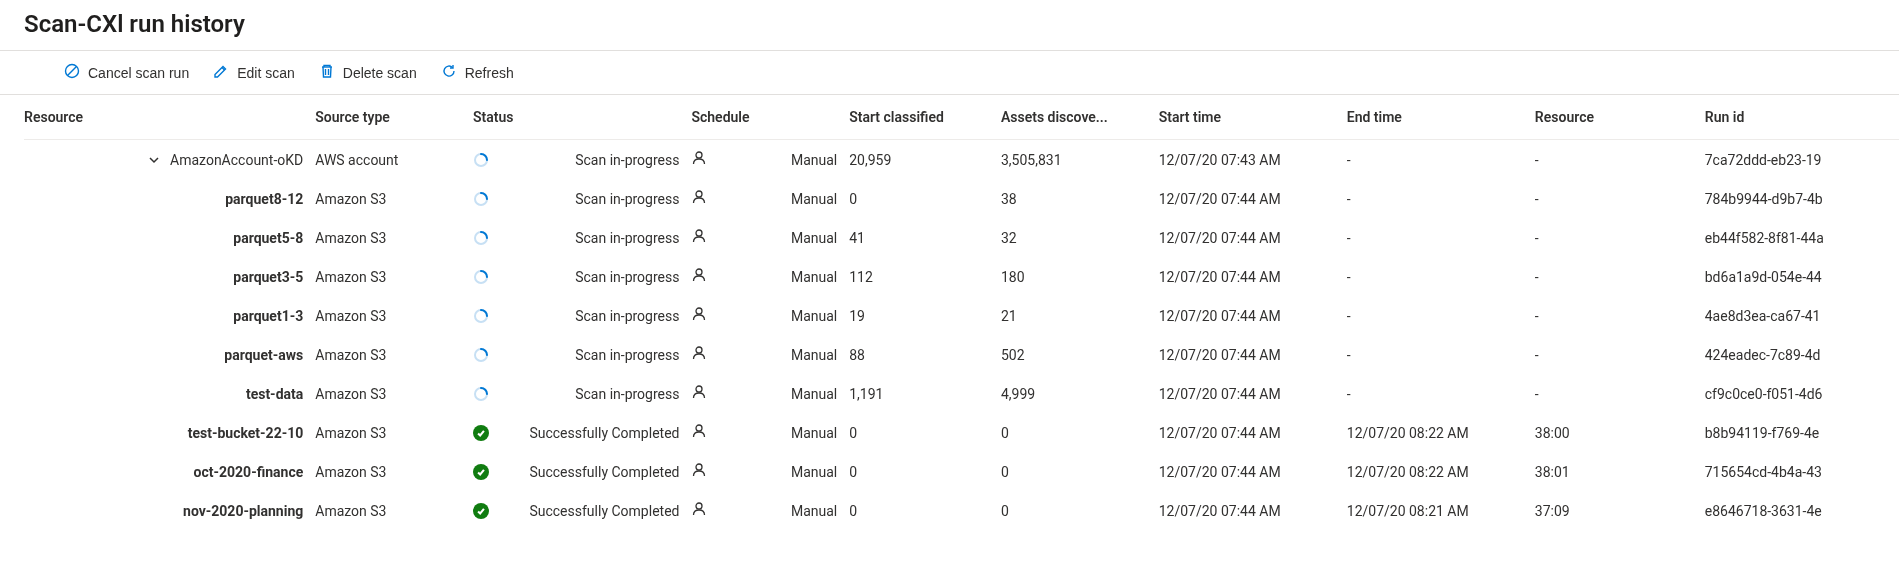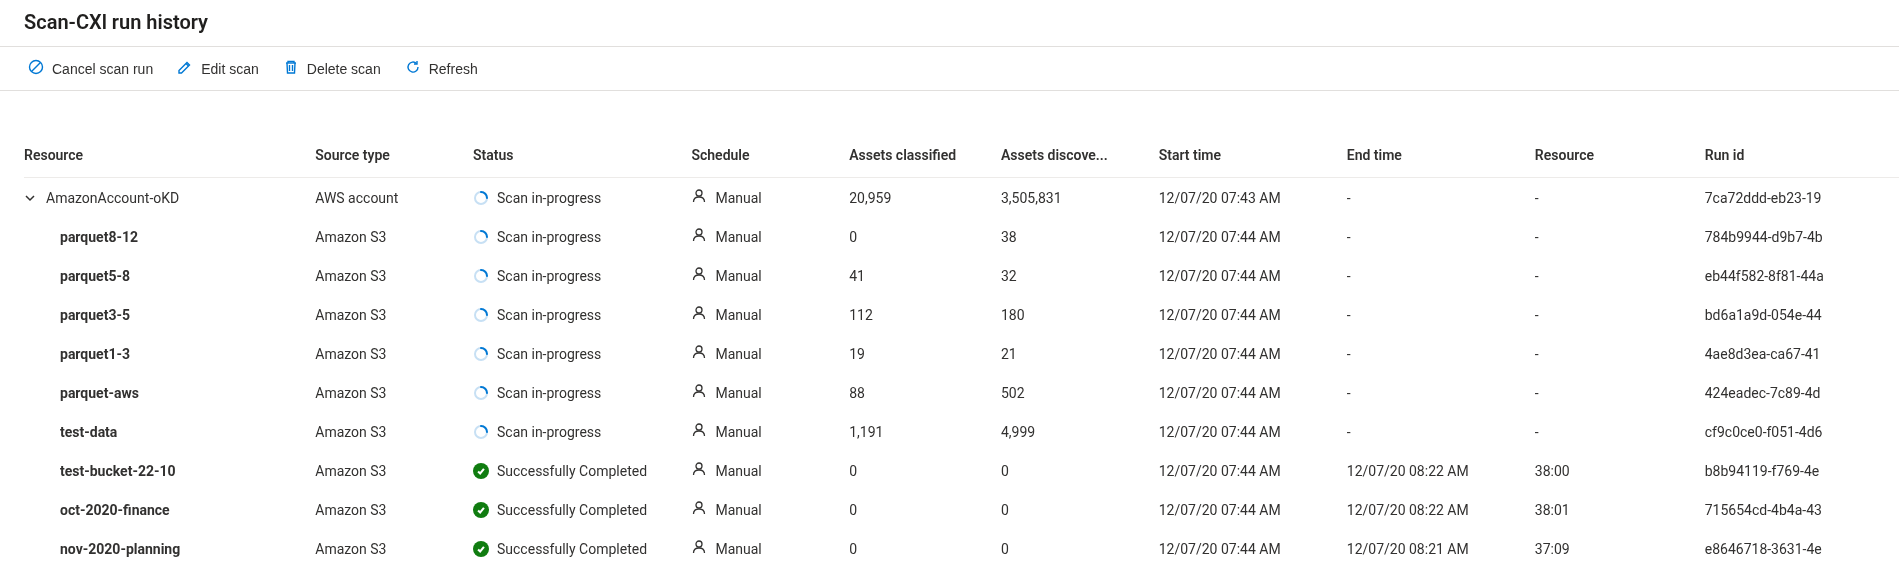--- a/index.html
+++ b/index.html
@@ -5,34 +5,35 @@
   * { box-sizing: border-box; margin: 0; padding: 0; }
   body {
     font-family: "Segoe UI", -apple-system, BlinkMacSystemFont, Roboto, sans-serif;
     font-size: 14px;
     color: #323130;
     background: #fff;
     width: 1899px;
     overflow-x: hidden;
   }
   .page-title {
-    font-size: 20px;
+    font-size: 24px;
     font-weight: 600;
     padding: 10px 24px 12px 24px;
     color: #201f1e;
   }
   .divider {
     border: none;
     border-top: 1px solid #e1dfdd;
   }
   .toolbar {
     display: flex;
     align-items: center;
     gap: 16px;
     padding: 10px 24px;
+    margin-left: 36px;
   }
   .toolbar-btn {
     display: inline-flex;
     align-items: center;
     gap: 8px;
     background: none;
     border: none;
     cursor: pointer;
     color: #323130;
     font-size: 14px;
@@ -70,43 +71,45 @@
   .col-discovered { width: 130px; }
   .col-start      { width: 155px; }
   .col-end        { width: 155px; }
   .col-duration   { width: 140px; }
   .col-runid      { width: 160px; }
 
   .cell-resource {
     display: flex;
     align-items: center;
     gap: 6px;
+    justify-content: flex-end;
   }
   .indent { padding-left: 36px; font-weight: bold; }
   .chevron { display:inline-flex; width:16px; }
   .chevron svg { width:12px; height:12px; stroke:#323130; stroke-width:1.5; fill:none; }
 
   .status-cell, .schedule-cell {
     display: flex;
     align-items: center;
     gap: 8px;
+    justify-content: space-between;
   }
   .spinner {
     width: 16px; height:16px; display:inline-block;
   }
   .spinner svg { width:16px; height:16px; }
   .check {
     width: 16px; height:16px; display:inline-flex; align-items:center; justify-content:center;
     background:#107c10; border-radius:50%;
   }
   .check svg { width:10px; height:10px; stroke:#fff; stroke-width:2.5; fill:none; }
 
   .person-icon svg { width:16px; height:16px; stroke:#323130; stroke-width:1.3; fill:none; }
 
-  th .header-label { overflow:hidden; text-overflow:ellipsis; display:block;margin-top:42px; }
+  th .header-label { overflow:hidden; text-overflow:ellipsis; display:block; }
 </style>
 </head>
 <body>
 
 <h1 class="page-title">Scan-CXl run history</h1>
 <hr class="divider">
 
 <div class="toolbar">
   <button class="toolbar-btn">
     <span>
@@ -173,21 +176,21 @@
       <th>
             <span class="header-label">Source type</span>
           </th>
       <th>
             <span class="header-label">Status</span>
           </th>
       <th>
             <span class="header-label">Schedule</span>
           </th>
       <th>
-            <span class="header-label">Assets classified</span>
+            <span class="header-label">Start classified</span>
           </th>
       <th>
             <span class="header-label">Assets discove...</span>
           </th>
       <th>
             <span class="header-label">Start time</span>
           </th>
       <th>
             <span class="header-label">End time</span>
           </th>

